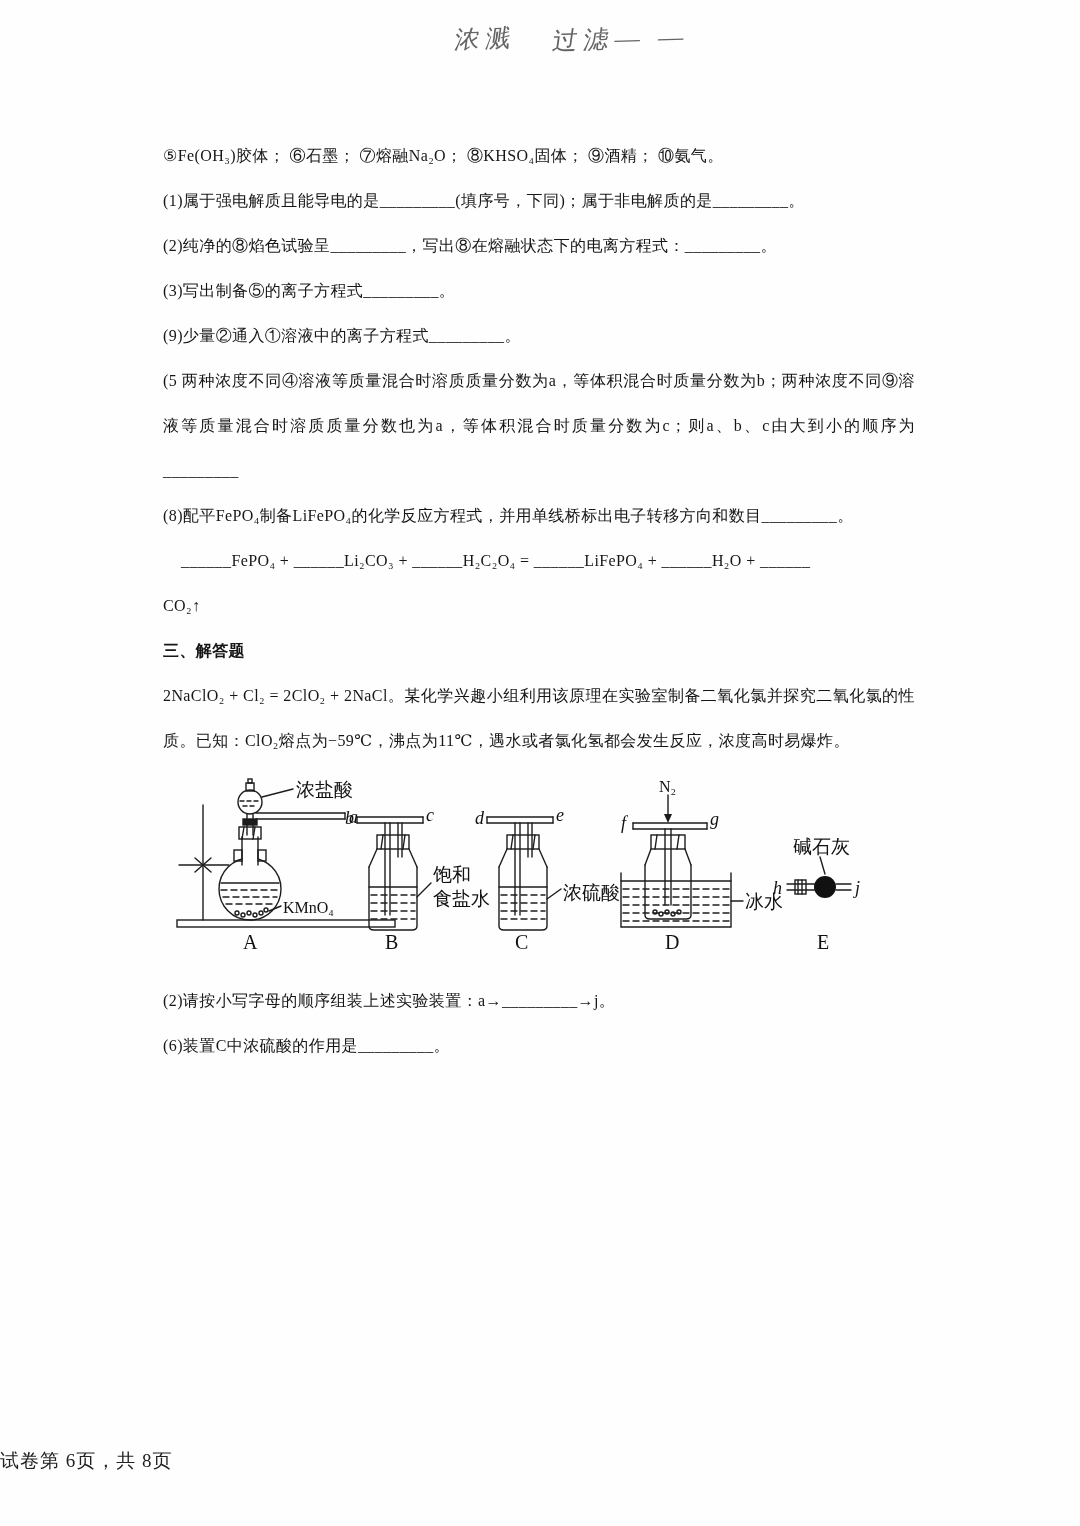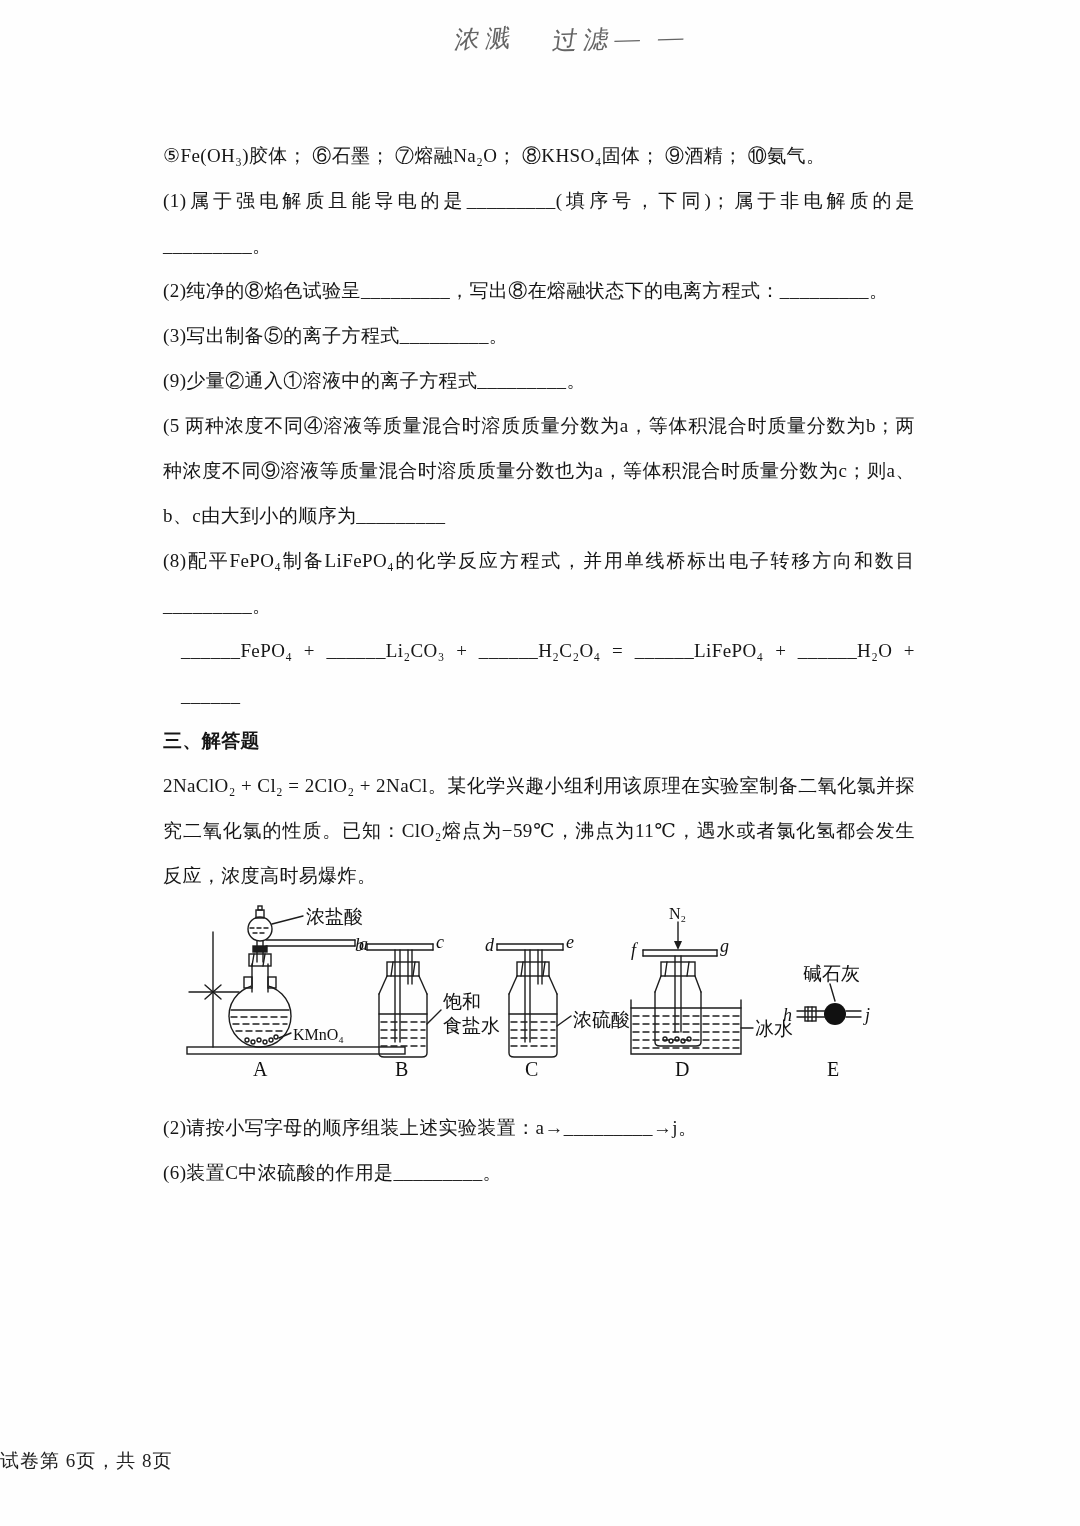--- a/index.html
+++ b/index.html
@@ -3,24 +3,24 @@
 <meta charset="utf-8">
 <style>
   html,body{margin:0;padding:0;background:#ffffff;}
   .page{position:relative;width:1080px;height:1526px;background:#fefefe;overflow:hidden;
         font-family:"Liberation Serif","DejaVu Serif",serif;color:#161616;}
   .handwriting{position:absolute;top:22px;color:#4a4a4a;font-size:25px;
         transform:skewX(-10deg) rotate(-2deg);opacity:.85;letter-spacing:6px;}
   .hw-left{left:455px;}
   .hw-right{left:553px;}
   .content{position:absolute;left:163px;top:133px;width:752px;}
-  .content p{margin:0;font-size:19px;line-height:45px;text-align:justify;letter-spacing:.4px;}
+  .content p{margin:0;font-size:16px;line-height:45px;text-align:justify;letter-spacing:.4px;}
   .sec-title{font-weight:bold;font-family:Liberation Serif, serif;}
   .eq{padding-left:18px;letter-spacing:.2px;}
-  .figure-wrap{margin:6px 0 2px 2px;text-align:center;}
+  .figure-wrap{margin:14px 0 2px 2px;}
   svg text{font-family:"Liberation Serif","DejaVu Serif",serif;fill:#111;stroke:none;}
   svg .cjk{font-size:19px;}
   svg .lett{font-size:18px;font-style:italic;}
   svg .big{font-size:20px;}
   svg .chem{font-size:16px;}
   .footer{position:absolute;left:0;right:0;top:1448px;
         font-size:19px;color:#222;letter-spacing:1px;}
 </style>
 </head>
 <body>
@@ -32,20 +32,21 @@
 
   <div class="content">
     <p>⑤Fe(OH₃)胶体； ⑥石墨； ⑦熔融Na₂O； ⑧KHSO₄固体； ⑨酒精； ⑩氨气。</p>
     <p>(1)属于强电解质且能导电的是_________(填序号，下同)；属于非电解质的是_________。</p>
     <p>(2)纯净的⑧焰色试验呈_________，写出⑧在熔融状态下的电离方程式：_________。</p>
     <p>(3)写出制备⑤的离子方程式_________。</p>
     <p>(9)少量②通入①溶液中的离子方程式_________。</p>
     <p>(5 两种浓度不同④溶液等质量混合时溶质质量分数为a，等体积混合时质量分数为b；两种浓度不同⑨溶液等质量混合时溶质质量分数也为a，等体积混合时质量分数为c；则a、b、c由大到小的顺序为_________</p>
     <p>(8)配平FePO₄制备LiFePO₄的化学反应方程式，并用单线桥标出电子转移方向和数目_________。</p>
     <p class="eq">______FePO₄ + ______Li₂CO₃ + ______H₂C₂O₄ = ______LiFePO₄ + ______H₂O + ______</p>
+    <p>CO₂↑</p>
     <p class="sec-title">三、解答题</p>
     <p>2NaClO₂ + Cl₂ = 2ClO₂ + 2NaCl。某化学兴趣小组利用该原理在实验室制备二氧化氯并探究二氧化氯的性质。已知：ClO₂熔点为−59℃，沸点为11℃，遇水或者氯化氢都会发生反应，浓度高时易爆炸。</p>
 
     <div class="figure-wrap">
       <svg width="730" height="195" viewBox="0 0 730 195" xmlns="http://www.w3.org/2000/svg">
         <g stroke="#1c1c1c" stroke-width="1.4" fill="none" stroke-linecap="round">
 
           <g>
             <rect x="12" y="143" width="218" height="7"></rect>
             <line x1="38" y1="28" x2="38" y2="143"></line>

